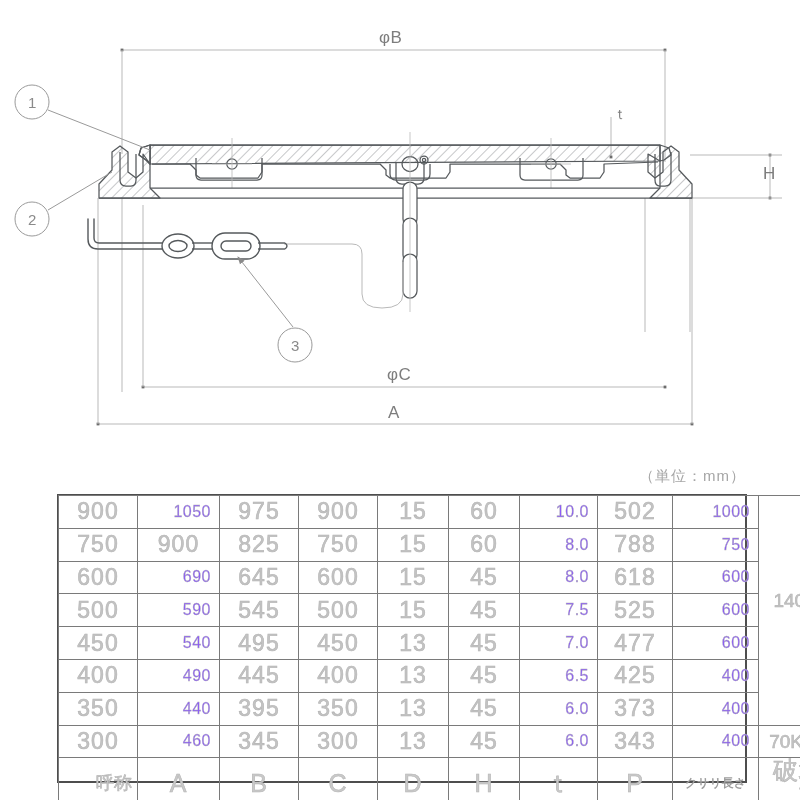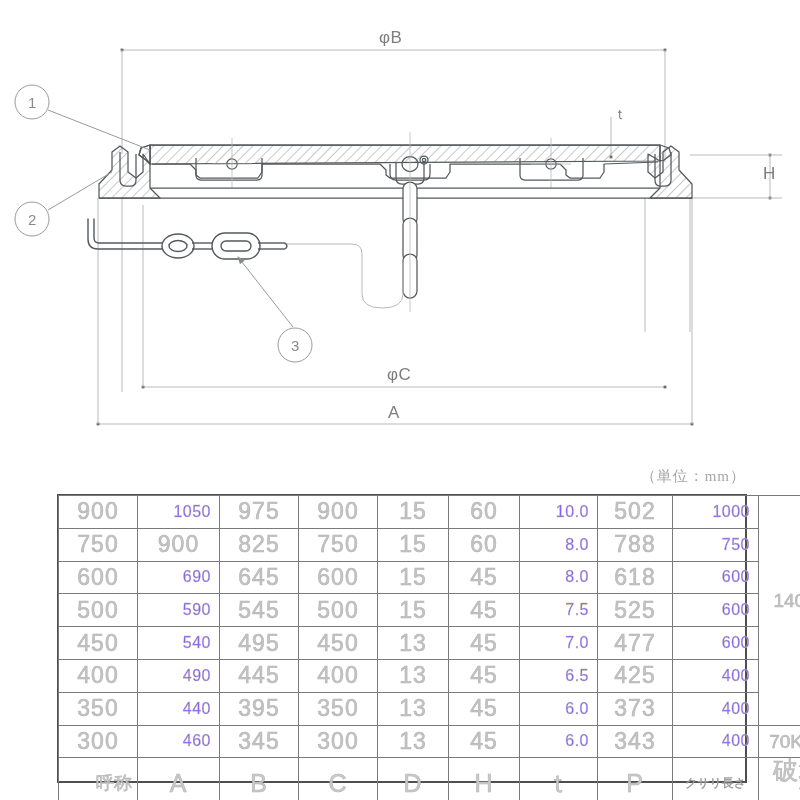--- a/index.html
+++ b/index.html
@@ -42,21 +42,20 @@
     white-space: nowrap;
   }
   .unitnote {
     position: absolute;
     right: 54px;
     top: 455px;
     font-size: 15px;
     color: #a6a6a6;
     letter-spacing: 1px;
     white-space: nowrap;
-    font-family: Liberation Serif, serif;
   }
   
   #spec-table {
     position: absolute;
     left: 58px;
     top: 483px;
     width: 688px;
     border-collapse: collapse;
     table-layout: fixed;
   }

